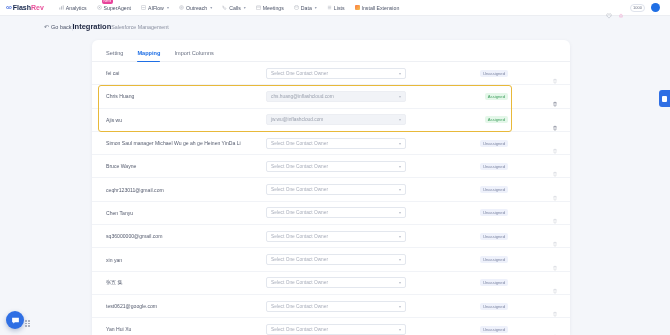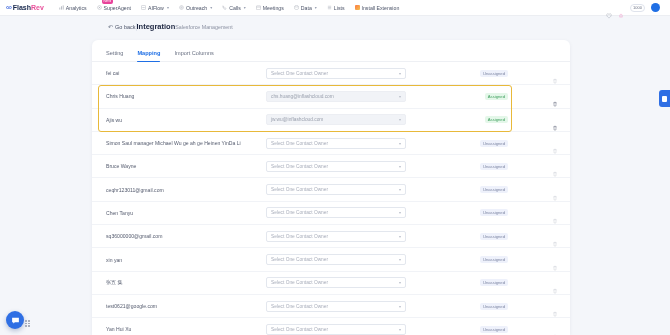--- a/index.html
+++ b/index.html
@@ -43,21 +43,21 @@
   .ext-dot { width: 5px; height: 5px; border-radius: 1px; background: linear-gradient(135deg,#ff7a45,#f2c14e); display:inline-block; }
 
   .nav-right { margin-left: auto; display: flex; align-items: center; gap: 6px; padding-right: 4px; }
   .nav-right .ic2 { width: 6px; height: 6px; opacity: .5; cursor: pointer; }
   .mini-pill { font-size: 4px; color:#6a7183; border:1px solid #dfe3ec; border-radius:5px; padding:0.5px 2px; cursor:pointer;}
   .avatar { width: 9px; height: 9px; border-radius: 50%; background: #1f6fe5; cursor: pointer; }
 
   
   .subhead {
     display: flex; align-items: center; 
-    padding: 6px 0 5px 108px; background: #f4f6fa;
+    padding: 6px 0 5px 44px; background: #f4f6fa;
   }
   .goback {
     display: flex; align-items: center; gap: 2px;
     font-size: 5.5px; color: #4b5368; cursor: pointer;
   }
   .goback .arrow { font-size: 6px; color: #6b7384; }
   .divider-v { width: 1px; height: 8px; background: #dfe3ec; }
   .page-title { font-size: 7.5px; font-weight: bold; color: #1c2540; }
   .breadcrumb-sub { font-size: 5.3px; color: #8a90a1; }
 

